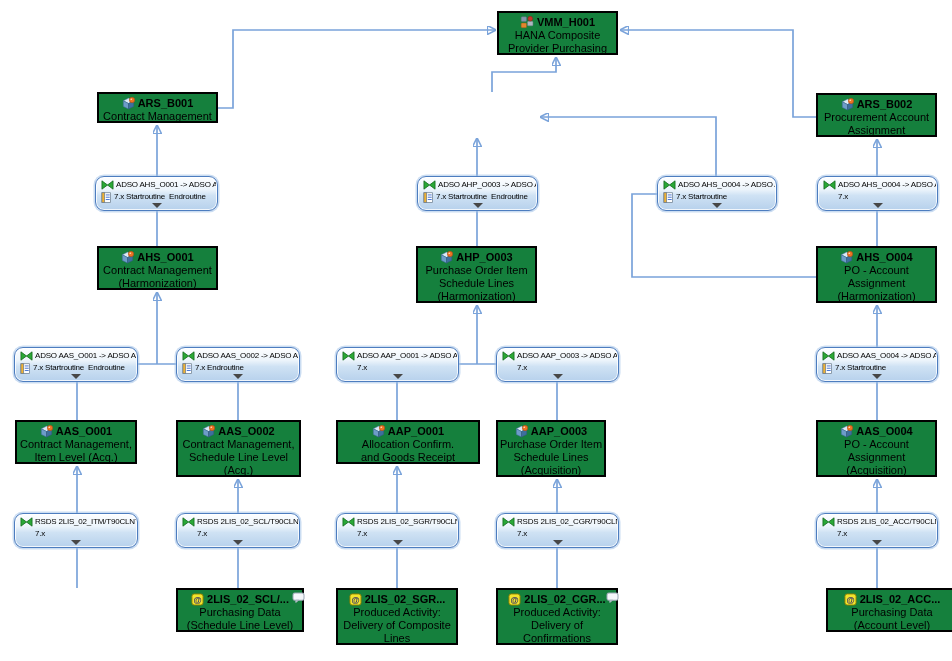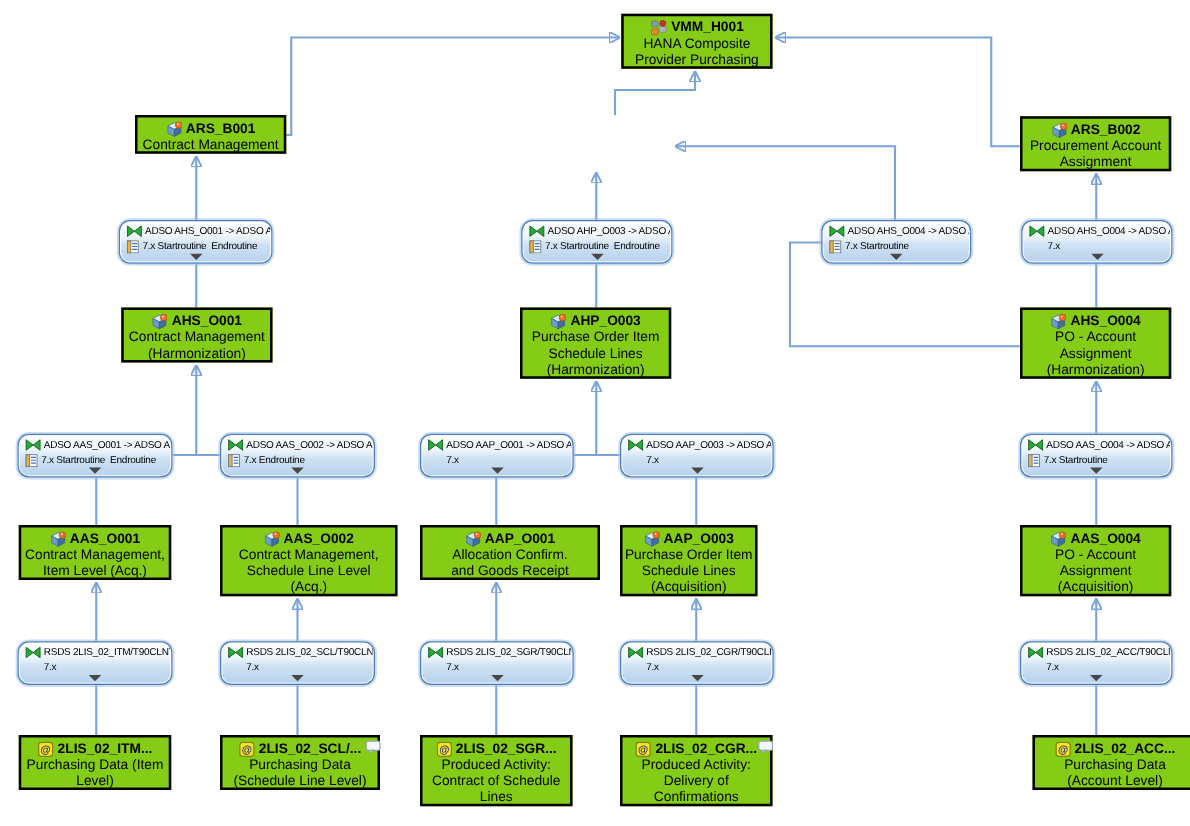--- a/index.html
+++ b/index.html
@@ -1,20 +1,20 @@
 <!DOCTYPE html>
 <html><head>
 <meta charset="utf-8">
 <style>
   *{margin:0;padding:0;box-sizing:border-box}
   body{background:#fff;font-family:"Liberation Sans",sans-serif}
   .canvas{position:relative;width:952px;height:661px;background:#fff;overflow:hidden}
   svg.edges{position:absolute;left:0;top:0;width:952px;height:661px}
   svg.edges path{fill:none;stroke:#7aa3da;stroke-width:1.7px}
-  .node{position:absolute;background:#84cc16;border:2px solid #000;color:#000;
+  .node{position:absolute;background:#15803d;border:2px solid #000;color:#000;
         font-size:11px;line-height:13px;text-align:center;padding:2px 0;white-space:nowrap;overflow:visible}
   .h31{height:31px}.h44{height:44px}.h57{height:57px}
   .trow{display:flex;align-items:center;justify-content:center;gap:3px;font-weight:bold;line-height:14px}
   .icon{display:inline-flex;flex:none;line-height:0}
   .tnode{position:absolute;height:35px;border:1.6px solid #4d7dbf;border-radius:9px;
          background:linear-gradient(180deg,#fdfeff 0%,#ecf4fb 38%,#cfe2f4 56%,#b7d1ec 100%);
          box-shadow:0 0 0 1.5px rgba(160,193,231,.55), inset 0 0 0 1px rgba(255,255,255,.8);
          font-size:8px;letter-spacing:-0.2px;line-height:12px;color:#000;padding:2px 1px 0 5px}
   .tnode .r{display:flex;align-items:center;gap:2px;white-space:pre;overflow:hidden}
   .tnode .r.pad{padding-left:15px}
@@ -109,21 +109,21 @@
           <svg width="14" height="13">
             <use href="#i-comp"></use>
           </svg>
         </span>
       <span>VMM_H001</span>
     </div>
     <div>HANA Composite</div>
     <div>Provider Purchasing</div>
   </div>
 
-  <div class="node h31" style="left:108px;top:92px;width:121px">
+  <div class="node h31" style="left:97px;top:92px;width:121px">
     <div class="trow">
       <span class="icon">
           <svg width="13" height="13">
             <use href="#i-cube"></use>
           </svg>
         </span>
       <span>ARS_B001</span>
     </div>
     <div>Contract Management</div>
   </div>
@@ -273,21 +273,21 @@
           <svg width="13" height="13">
             <use href="#i-cube"></use>
           </svg>
         </span>
       <span>AAS_O001</span>
     </div>
     <div>Contract Management,</div>
     <div>Item Level (Acq.)</div>
   </div>
 
-  <div class="node h57" style="left:176px;top:420px;width:142px">
+  <div class="node h57" style="left:176px;top:420px;width:125px">
     <div class="trow">
       <span class="icon">
           <svg width="13" height="13">
             <use href="#i-cube"></use>
           </svg>
         </span>
       <span>AAS_O002</span>
     </div>
     <div>Contract Management,</div>
     <div>Schedule Line Level</div>
@@ -368,32 +368,20 @@
   </div>
 
   <div class="tnode" style="left:816px;top:513px;width:122px">
     <div class="r"><span class="icon"><svg width="13" height="10">
             <use href="#i-tf"></use>
           </svg></span><span>RSDS 2LIS_02_ACC/T90CLNT0...</span></div>
     <div class="r pad"><span>7.x</span></div>
     <div class="expander"></div>
   </div>
 
-  <div class="node h44" style="left:15px;top:588px;width:122px">
-    <div class="trow">
-      <span class="icon">
-          <svg width="13" height="13">
-            <use href="#i-ds"></use>
-          </svg>
-        </span>
-      <span>2LIS_02_ITM...</span>
-    </div>
-    <div>Purchasing Data (Item</div>
-    <div>Level)</div>
-  </div>
 
   <div class="node h44" style="left:176px;top:588px;width:128px">
     <span class="icon note-icon">
         <svg width="13" height="11">
           <use href="#i-note"></use>
         </svg>
       </span>
     <div class="trow">
       <span class="icon">
           <svg width="13" height="13">
@@ -409,21 +397,21 @@
   <div class="node h57" style="left:336px;top:588px;width:122px">
     <div class="trow">
       <span class="icon">
           <svg width="13" height="13">
             <use href="#i-ds"></use>
           </svg>
         </span>
       <span>2LIS_02_SGR...</span>
     </div>
     <div>Produced Activity:</div>
-    <div>Contract of Schedule</div>
+    <div>Delivery of Composite</div>
     <div>Lines</div>
   </div>
 
   <div class="node h57" style="left:496px;top:588px;width:122px">
     <span class="icon note-icon">
         <svg width="13" height="11">
           <use href="#i-note"></use>
         </svg>
       </span>
     <div class="trow">

